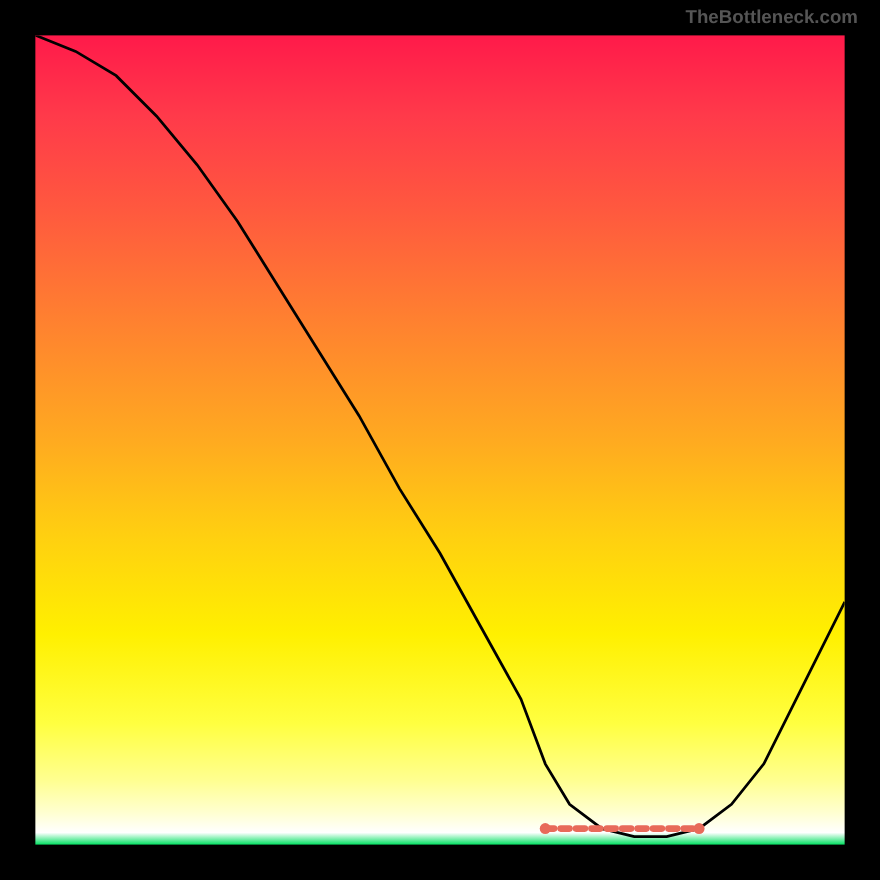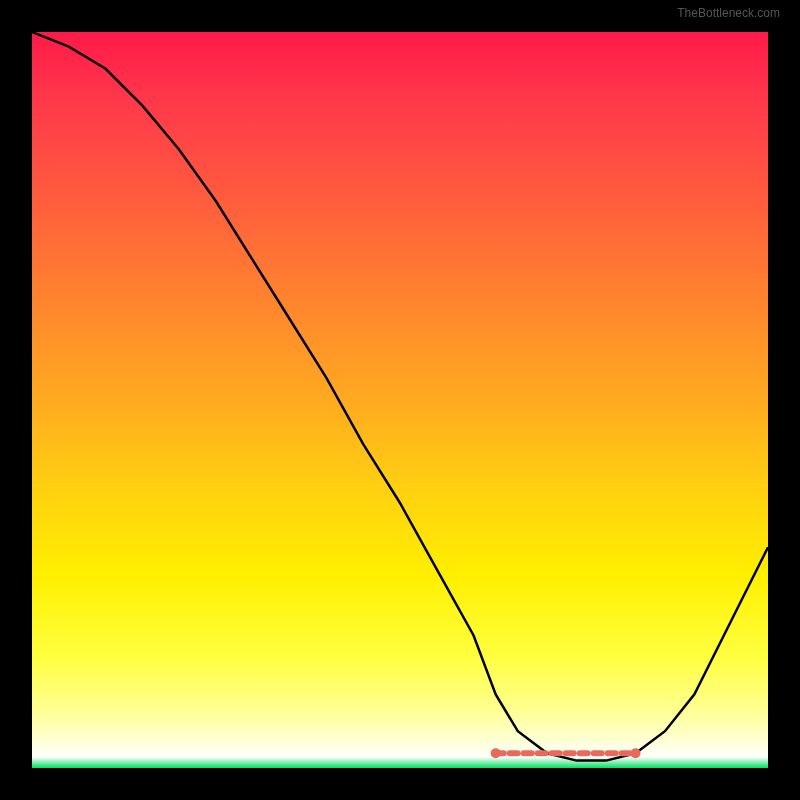--- a/index.html
+++ b/index.html
@@ -9,22 +9,22 @@
     width: 800px;
     height: 800px;
     position: relative;
     font-family: Arial, sans-serif;
   }
   .watermark {
     position: absolute;
     top: 6px;
     right: 20px;
     color: #555;
-    font-size: 12px;
-    font-weight: normal;
+    font-size: 17px;
+    font-weight: bold;
     z-index: 10;
   }
   .plot-area {
     position: absolute;
     left: 32px;
     top: 32px;
     width: 736px;
     height: 736px;
     overflow: hidden;
   }

